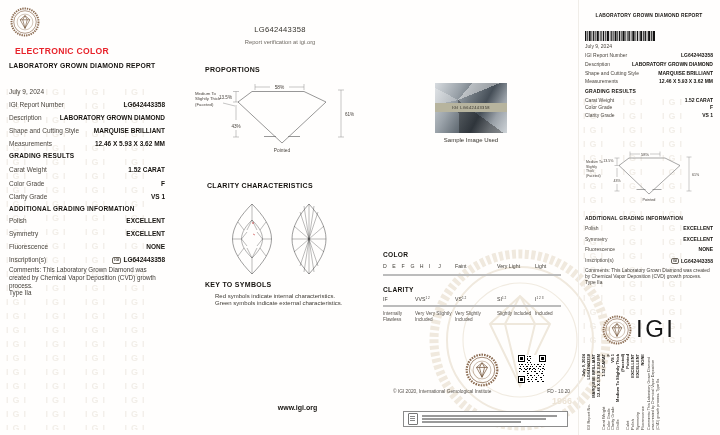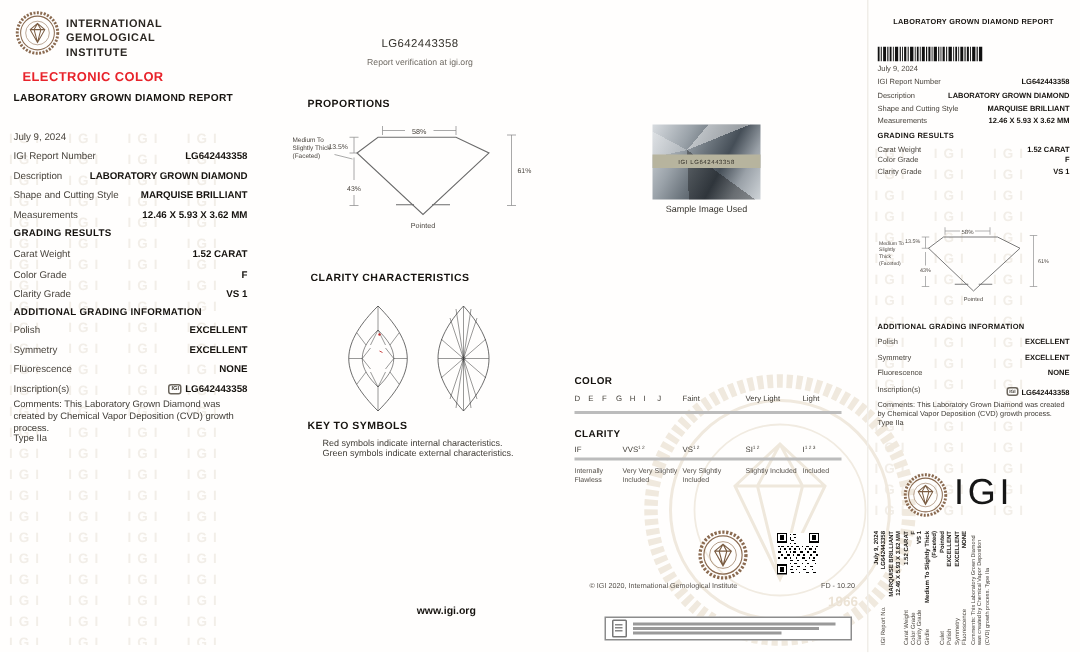--- a/index.html
+++ b/index.html
@@ -90,25 +90,20 @@
   </svg>
   <span class="wm-year" style="left:552px;top:396px;">1966</span>
   <div class="fold"></div>
 
   <svg class="abs" style="left:10px;top:7px;" width="30" height="30" viewBox="0 0 40 40">
     <circle cx="20" cy="20" r="18" fill="none" stroke="#8a6a50" stroke-width="2.6" stroke-dasharray="1.8 1.3"></circle>
     <circle cx="20" cy="20" r="15" fill="none" stroke="#8a6a50" stroke-width=".9"></circle>
     <circle cx="20" cy="20" r="10.5" fill="none" stroke="#9c7f65" stroke-width=".6"></circle>
     <path d="M13.5 17 L20 11.5 L26.5 17 L20 28.5 Z M13.5 17 H26.5 M20 11.5 L17 17 L20 28.5 M20 11.5 L23 17 L20 28.5" fill="none" stroke="#7a5c42" stroke-width=".9"></path>
   </svg>
-  <div class="orgname">
-    <div>INTERNATIONAL</div>
-    <div>GEMOLOGICAL</div>
-    <div>INSTITUTE</div>
-  </div>
   <div class="ecopy">ELECTRONIC COLOR</div>
   <div class="lrep-title">LABORATORY GROWN DIAMOND REPORT</div>
 
   <div class="lcol" style="top:88px;">
     <div class="lrow">
         <span class="lab">July 9, 2024</span>
       </div>
   </div>
   <div class="lcol" style="top:101px;">
     <div class="lrow">

